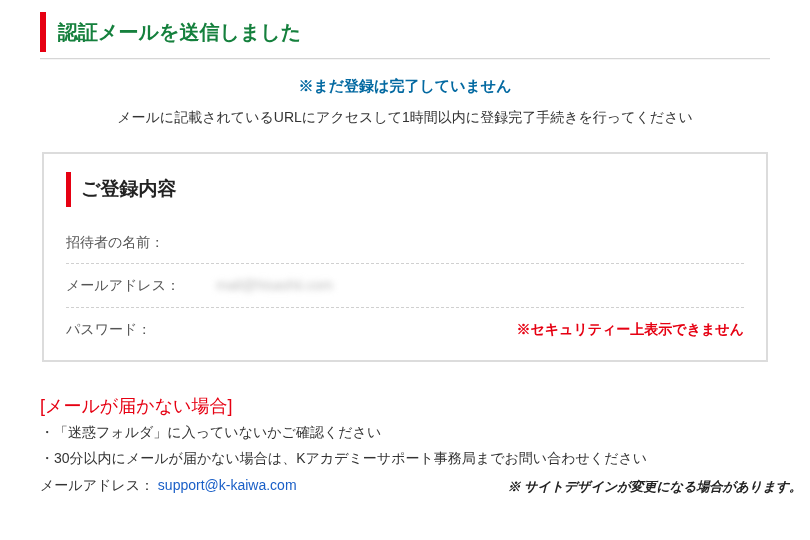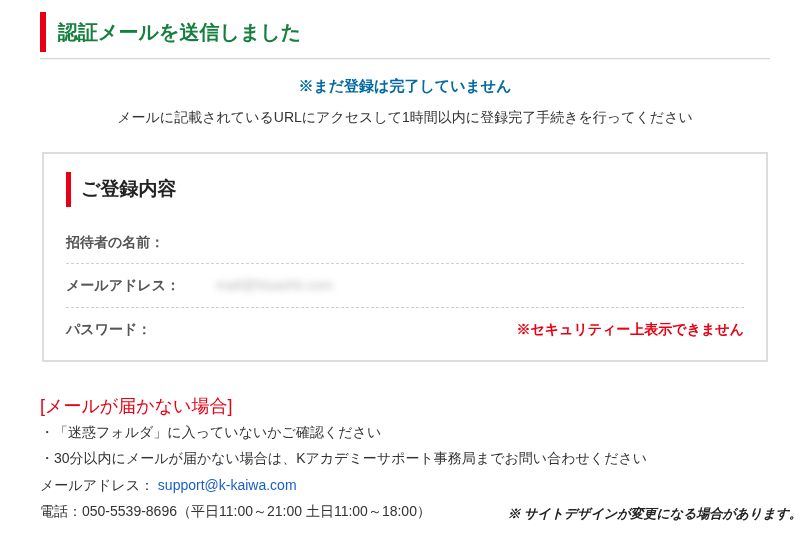--- a/index.html
+++ b/index.html
@@ -54,21 +54,21 @@
   }
   .field-row {
     display: flex;
     align-items: center;
     padding: 10px 0;
     border-bottom: 1px dashed #d0d0d0;
     font-size: 14px;
     color: #555;
   }
   .field-row:last-child { border-bottom: none; }
-  .field-label { width: 150px; flex-shrink: 0; font-weight: bold; }
+  .field-label { width: 150px; flex-shrink: 0; }
   .field-value { flex: 1; }
   .blurred {
     color: #bbb;
     filter: blur(3px);
     user-select: none;
   }
   .security-note { color: #e60012; font-weight: bold; text-align: right; }
   .help-title {
     color: #e60012;
     font-size: 18px;
@@ -119,18 +119,17 @@
   </div>
 
   <div>
     <div class="help-title">[メールが届かない場合]</div>
     <div class="help-line bullet">「迷惑フォルダ」に入っていないかご確認ください</div>
     <div class="help-line bullet">30分以内にメールが届かない場合は、Kアカデミーサポート事務局までお問い合わせください</div>
     <div class="help-line">
       <span>メールアドレス：</span>
       <a class="mail-link" href="mailto:support@k-kaiwa.com">support@k-kaiwa.com</a>
     </div>
-    <div class="help-line">電話：050-5539-8696（平日11:00～21:00 土日11:00～18:00）</div>
   </div>
 
   <div class="footnote">※ サイトデザインが変更になる場合があります。</div>
 
 </div>
 
 </body></html>

